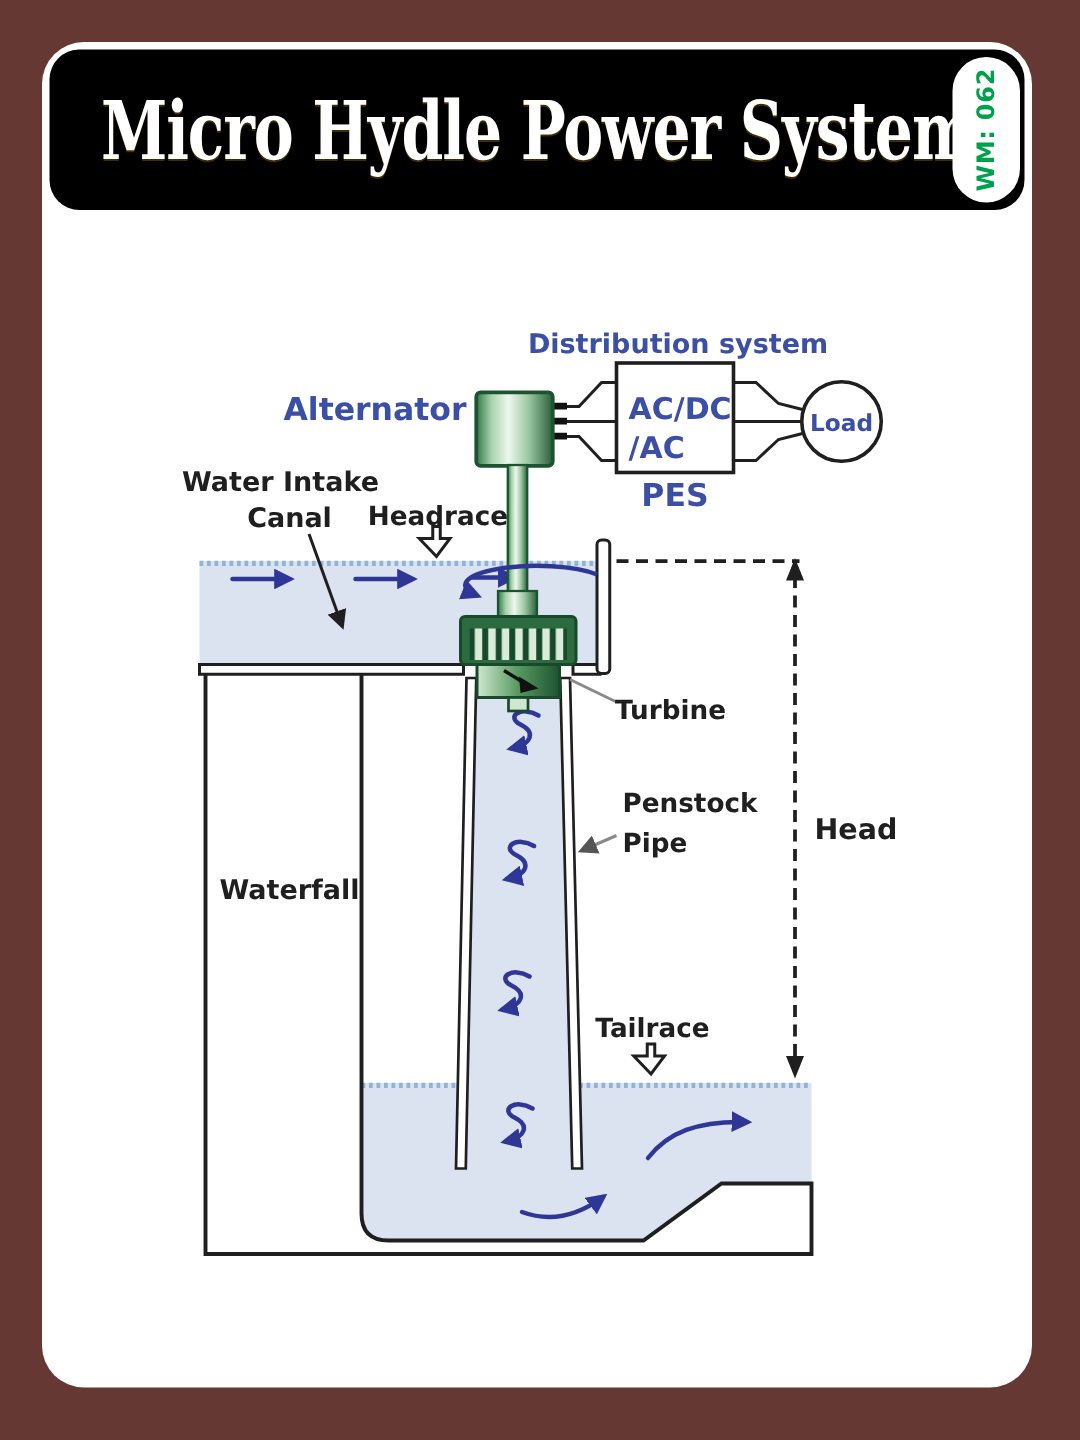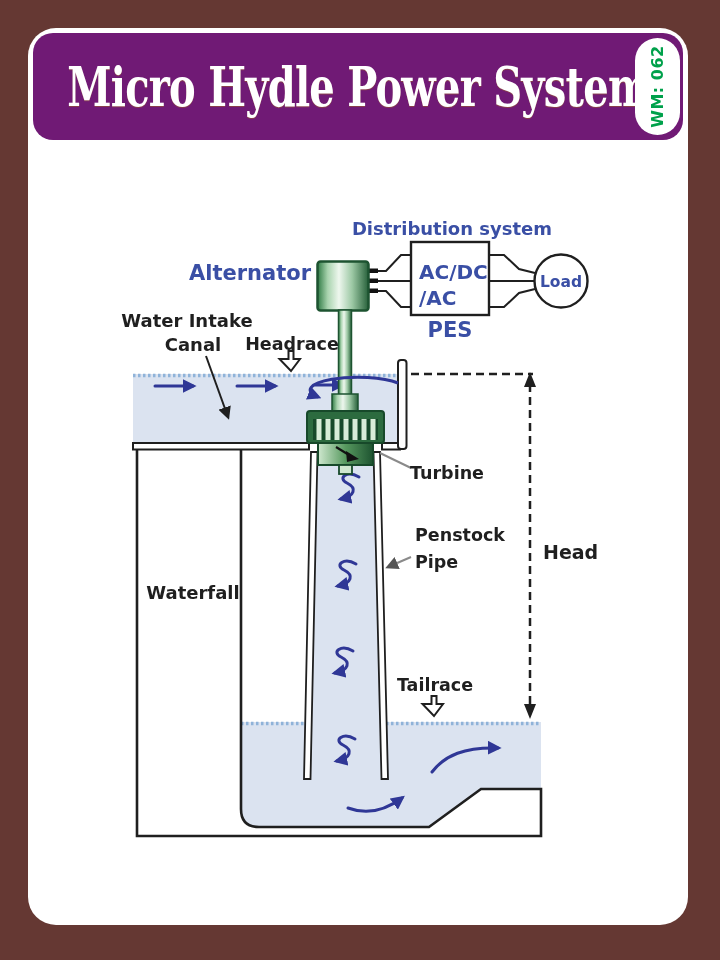--- a/index.html
+++ b/index.html
@@ -7,21 +7,21 @@
     width:720px;height:960px;position:relative;overflow:hidden;
     background:#653833;
     font-family:"DejaVu Sans", sans-serif;
   }
   .card{
     position:absolute;left:28px;top:28px;width:660px;height:897px;
     background:#ffffff;border-radius:28px;
   }
   .banner{
     position:absolute;left:33px;top:33px;width:650px;height:107px;
-    background:#701a75;border-radius:20px;
+    background:#000000;border-radius:20px;
     display:flex;align-items:center;justify-content:center;
   }
   .title{
     color:#ffffff;
     font-family:"DejaVu Serif", serif;
     font-weight:bold;font-size:54px;white-space:nowrap;
     transform:scaleX(0.74);transform-origin:50% 50%;
     letter-spacing:-1px;
     text-shadow:0 1px 0 rgba(180,130,0,.35);
   }

